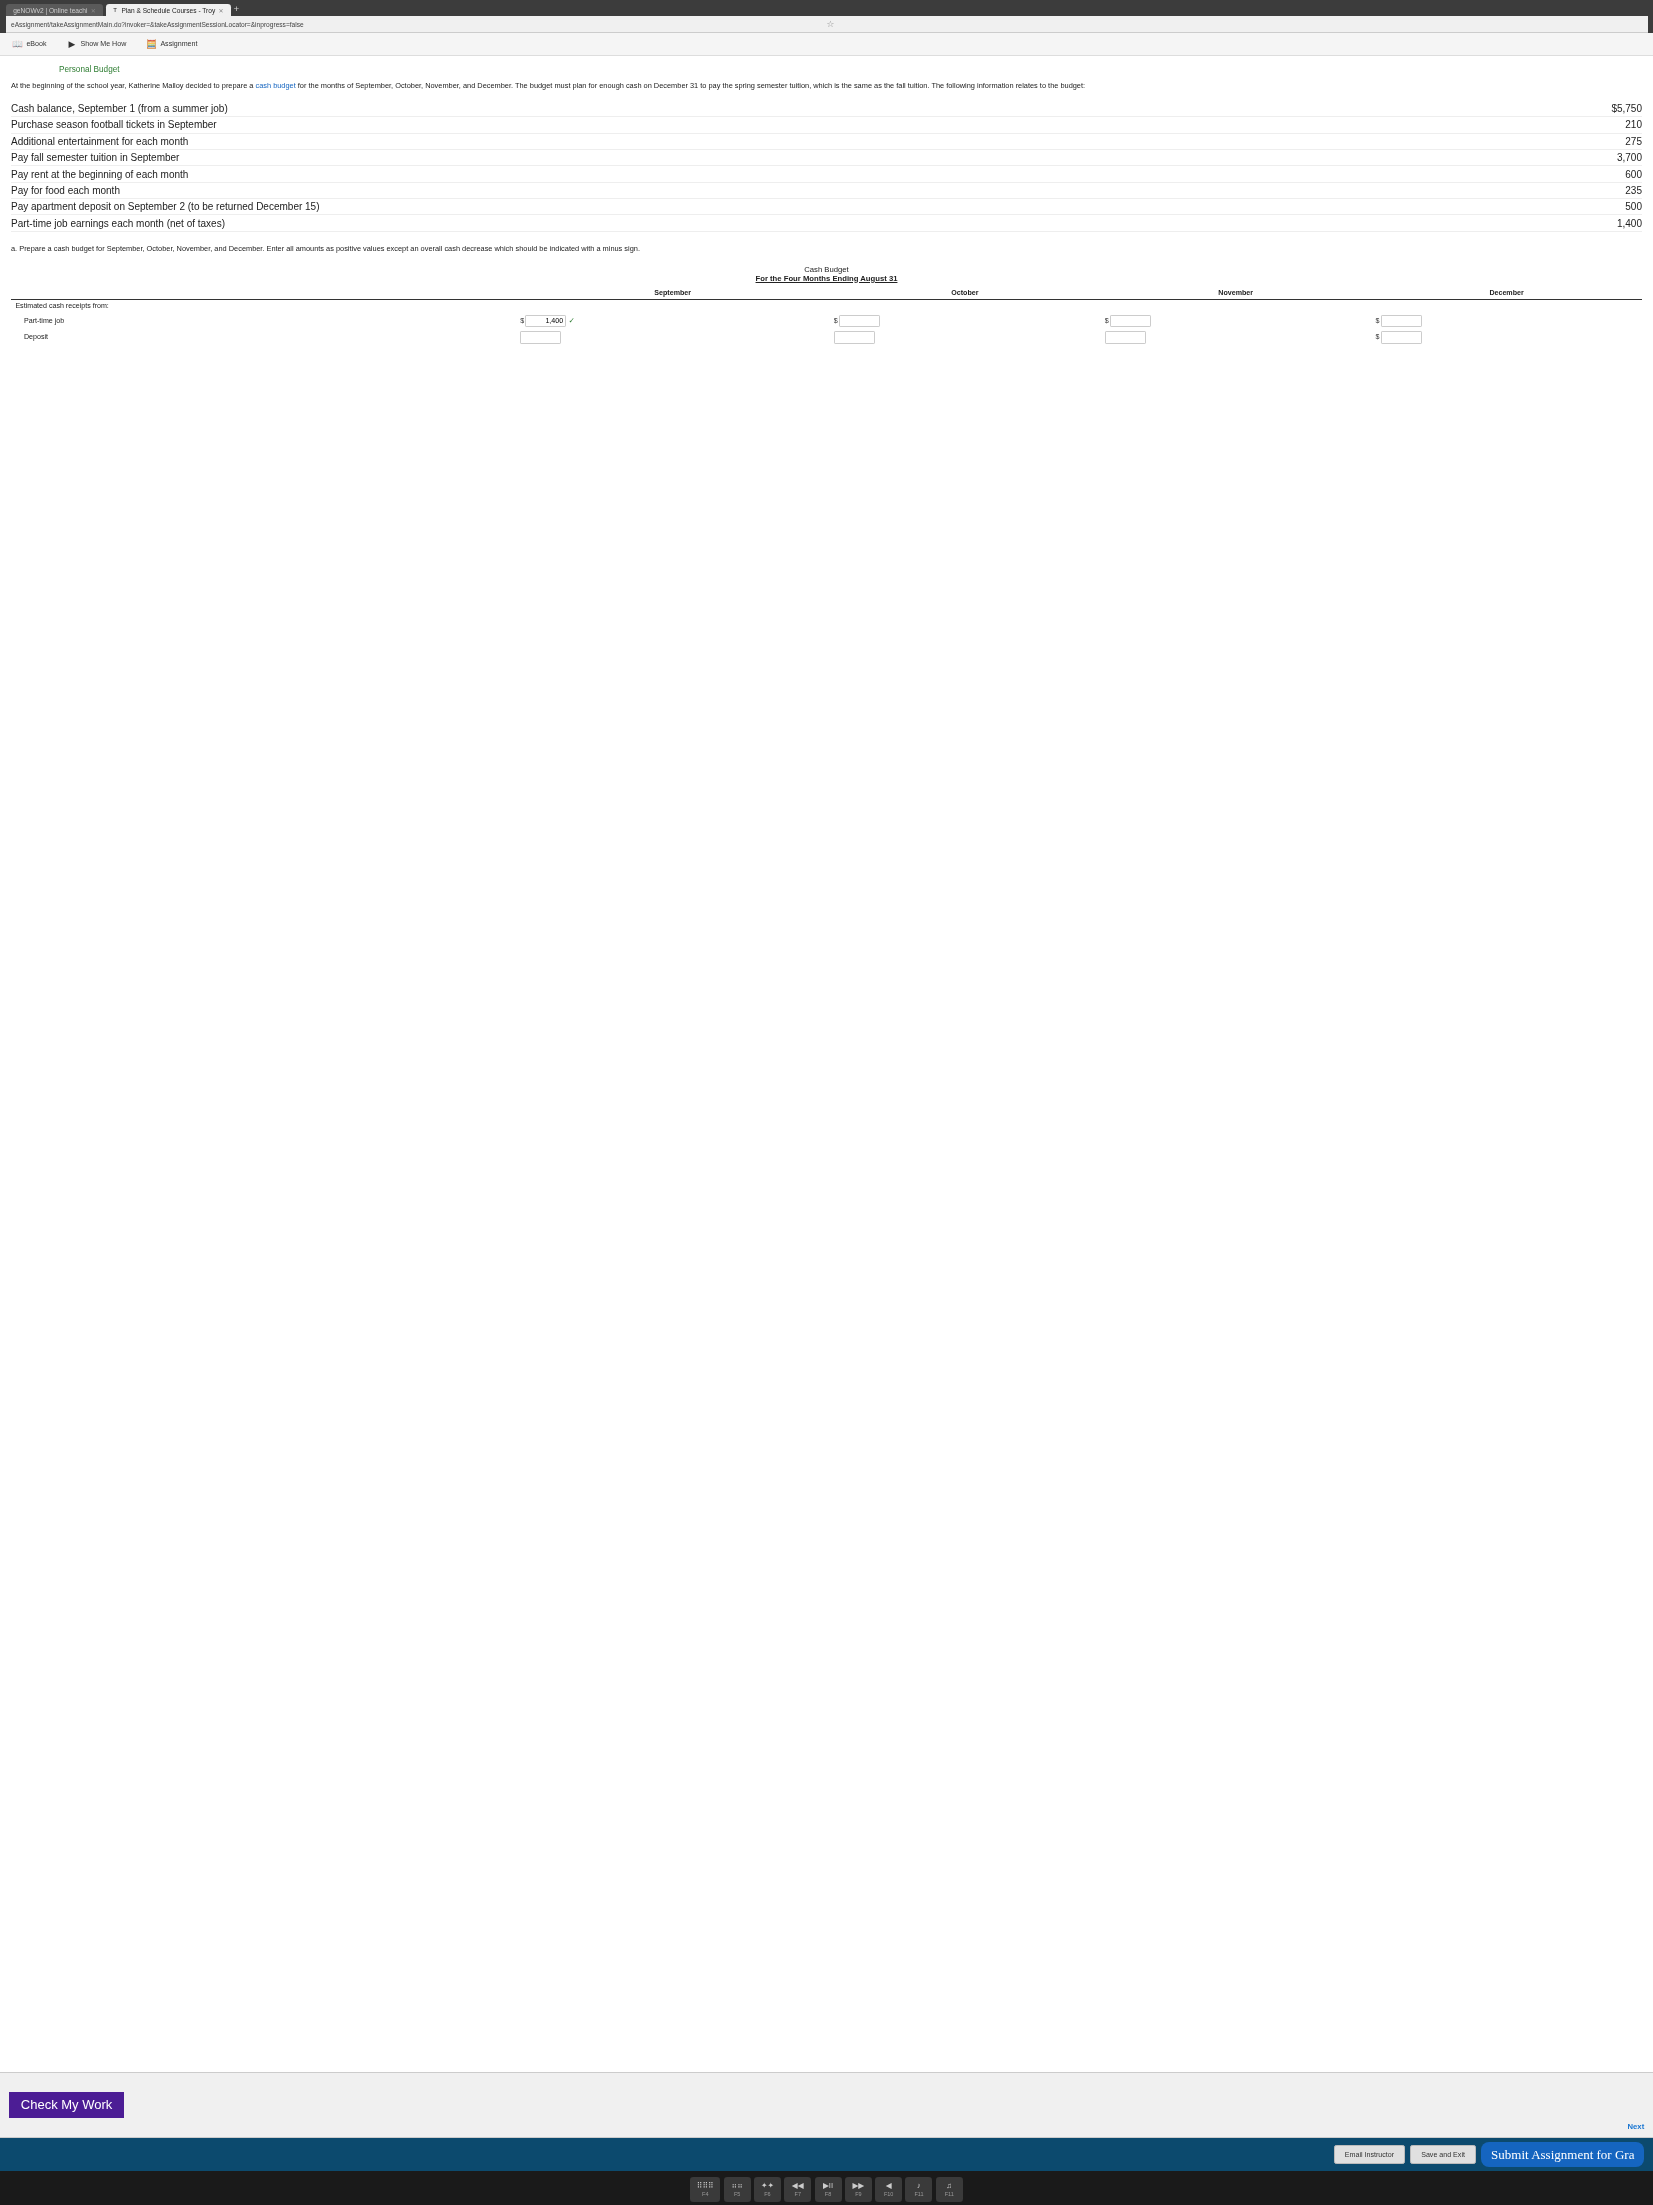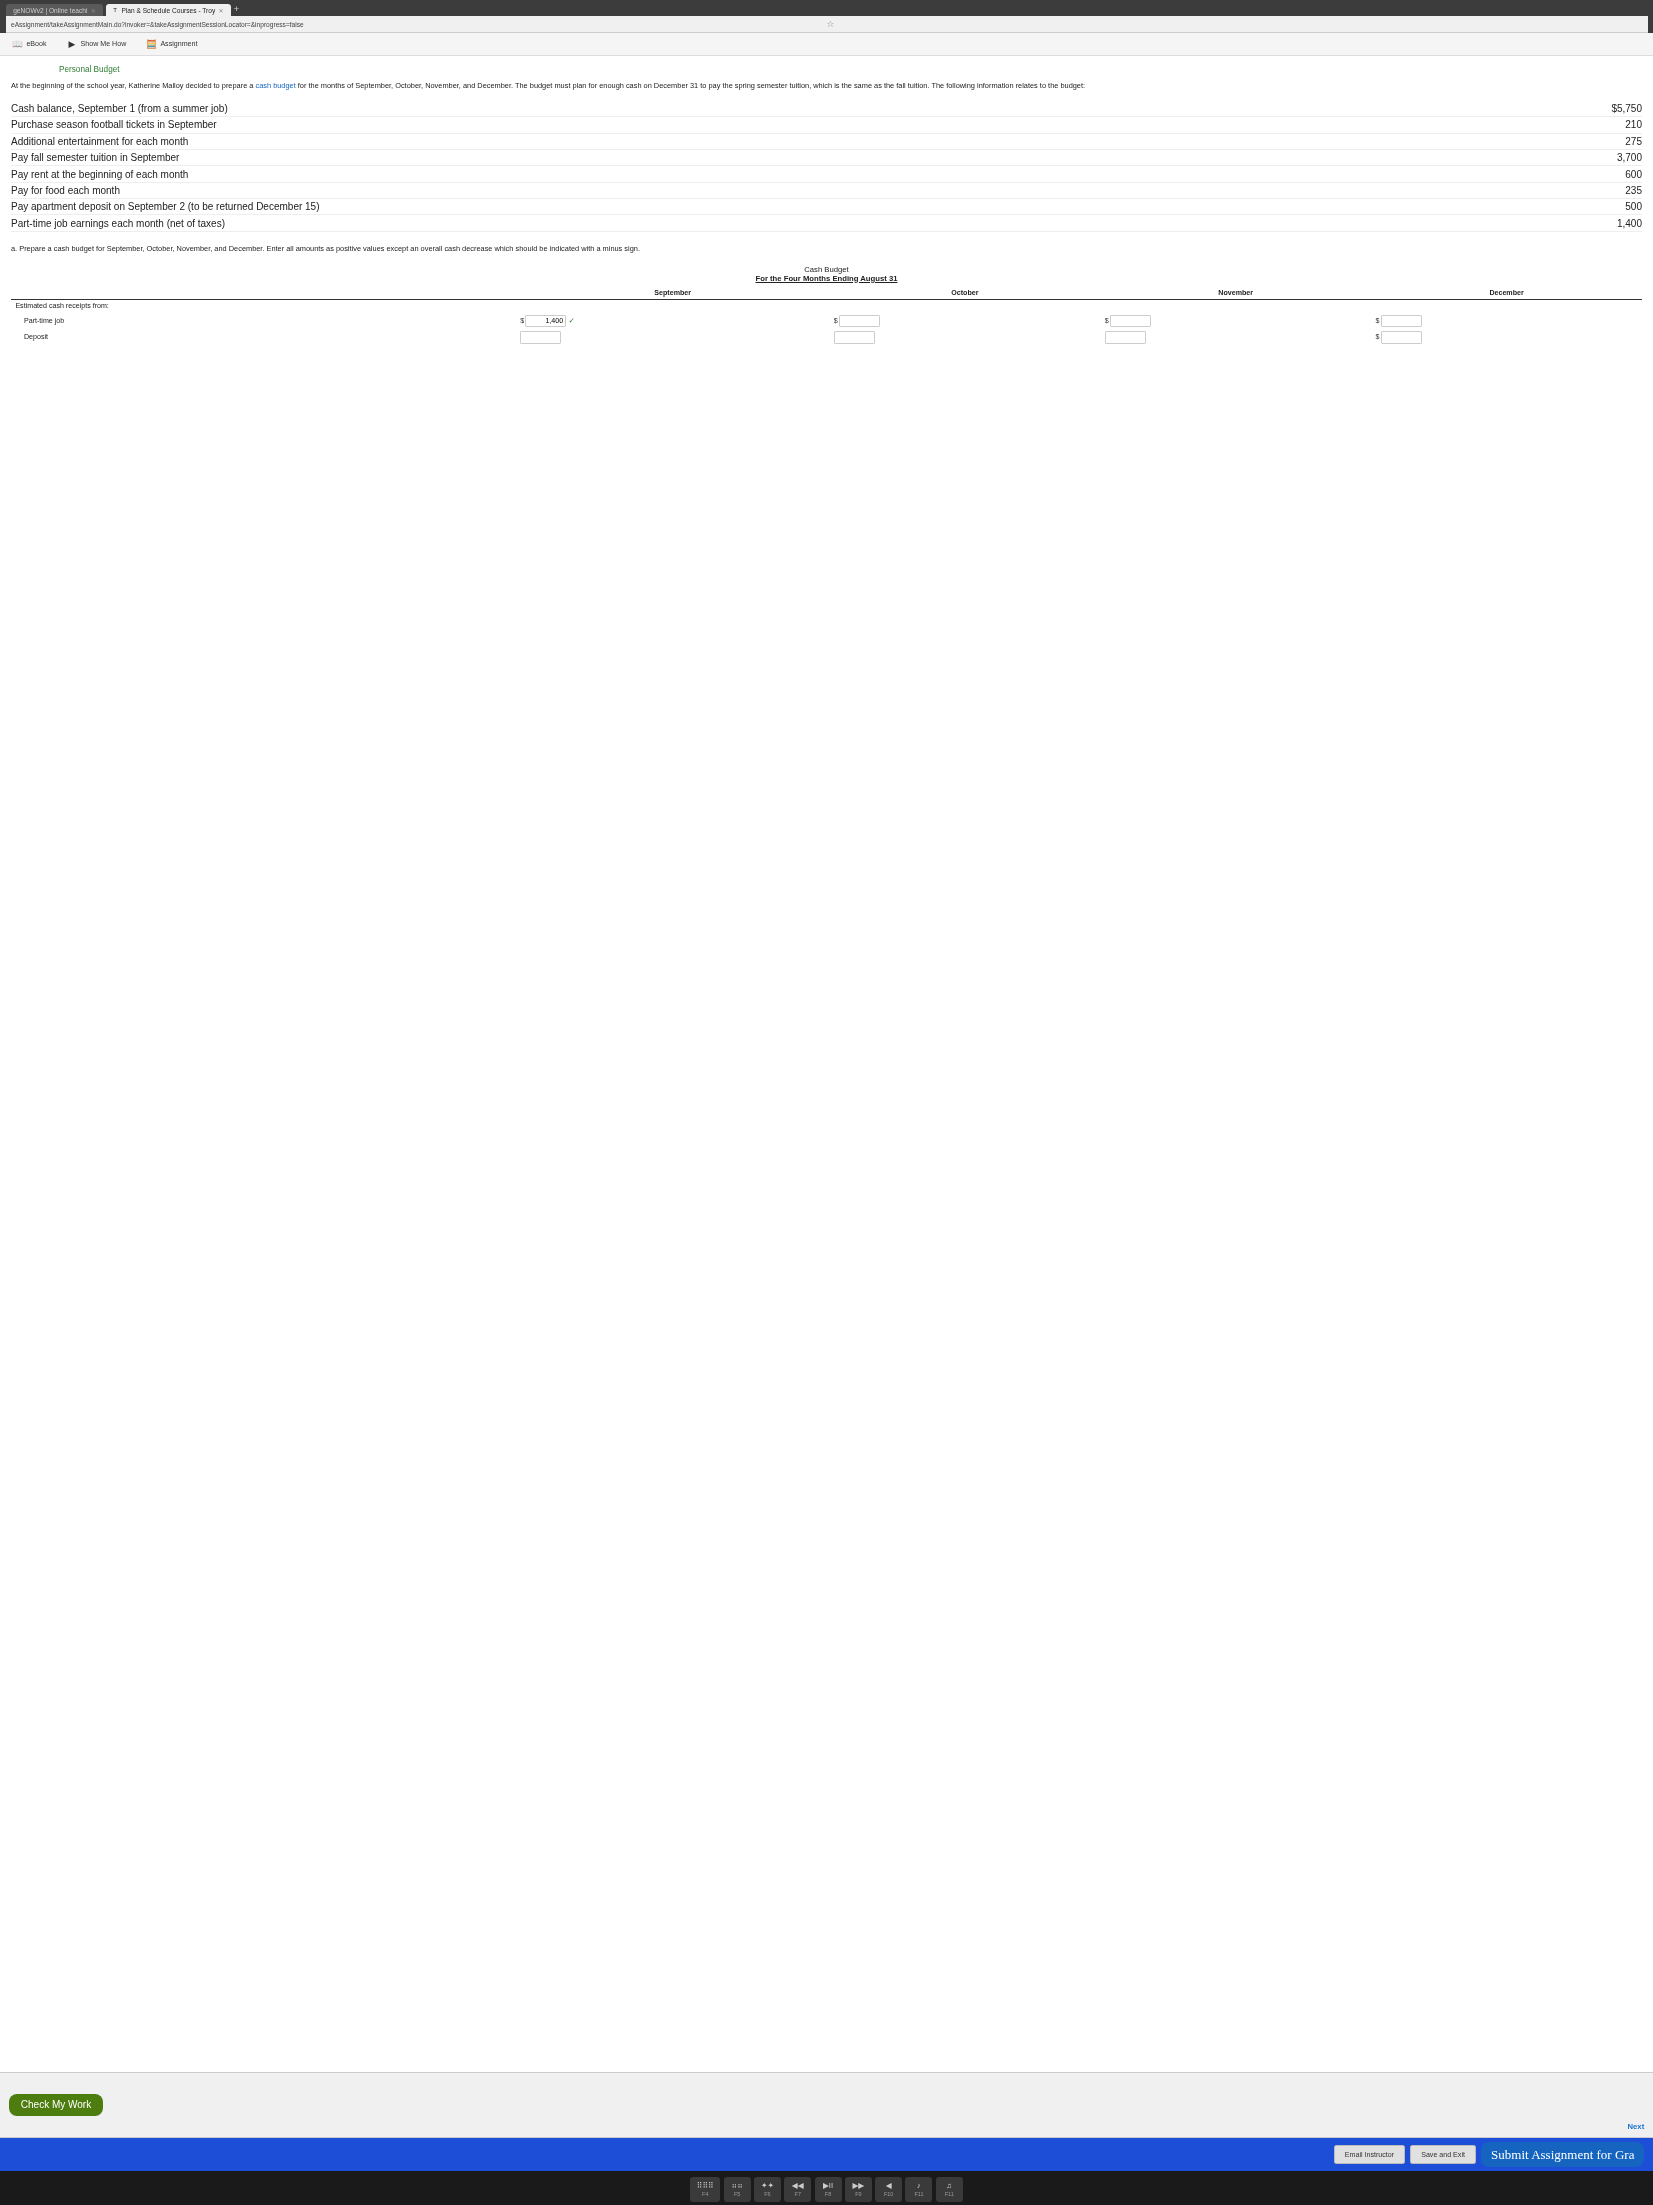--- a/index.html
+++ b/index.html
@@ -217,41 +217,41 @@
     
     .footer-bar {
       background: #f0f0f0;
       border-top: 0.5px solid #ccc;
       display: flex;
       align-items: center;
       justify-content: space-between;
       padding: 5.5px 8.8px;
     }
     .btn-check-work {
-      background: #4d7c0f;
+      background: #4c1d95;
       color: #fff;
       border: none;
       padding: 5.5px 12px;
-      border-radius: 8px;
-      font-size: 10px;
+      border-radius: 0;
+      font-size: 13px;
       cursor: pointer;
     }
     .btn-next {
       background: transparent;
       color: #1976d2;
       border: none;
       font-size: 7.7px;
       cursor: pointer;
       font-weight: bold;
       margin-top: 44px;
     }
 
     
     .action-bar {
-      background: #1d4ed8;
+      background: #0c4a6e;
       border-top: 0.5px solid #ccc;
       display: flex;
       align-items: center;
       justify-content: flex-end;
       padding: 4.4px 8.8px;
       gap: 5.5px;
     }
     .btn-email {
       background: #e0e0e0;
       color: #333;

